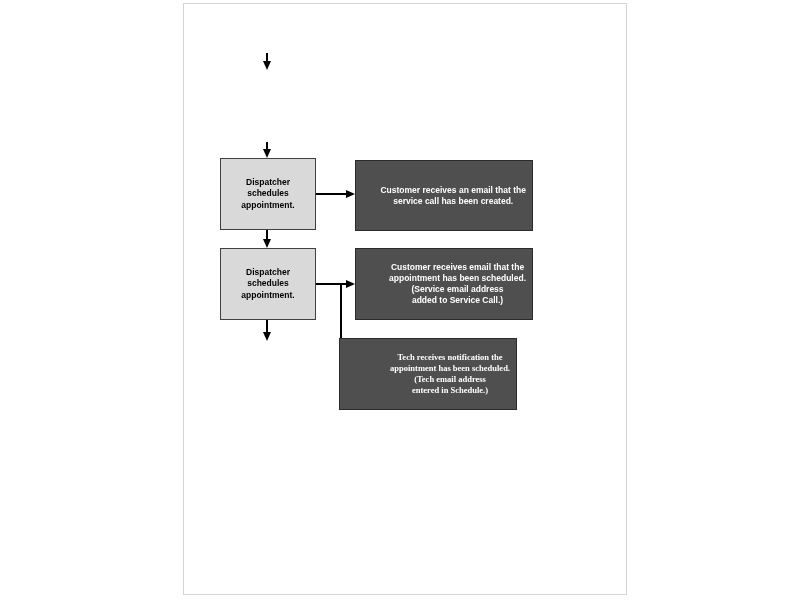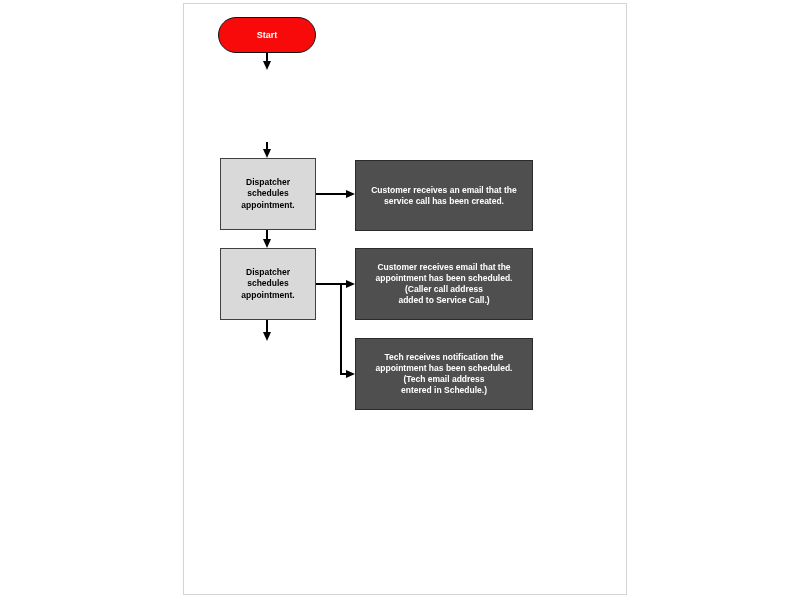--- a/index.html
+++ b/index.html
@@ -18,40 +18,37 @@
   .terminator { width: 98px; height: 36px; background: #f90a0a;
                 border: 1.4px solid #141414; border-radius: 18px;
                 color: #ffffff; font-size: 9px; line-height: 11px; }
 
   .process { width: 96px; height: 72px; background: #d9d9d9;
              border: 1.5px solid #404040; color: #000000;
              font-size: 8.5px; line-height: 11.5px; padding: 0 4px; }
 
   .info { width: 178px; height: 72px; background: #4f4f4f;
           border: 1.3px solid #2b2b2b; color: #ffffff;
-          font-size: 8.5px; line-height: 11px; padding: 0 6px; }
+          font-size: 8.5px; line-height: 11px; padding: 0 6px; justify-content: flex-end; }
 
   .line { position: absolute; background: #000000; }
   .head-down { position: absolute; width: 0; height: 0;
                border-left: 4.5px solid transparent; border-right: 4.5px solid transparent;
                border-top: 9px solid #000000; }
   .head-right { position: absolute; width: 0; height: 0;
                 border-top: 4.5px solid transparent; border-bottom: 4.5px solid transparent;
                 border-left: 9px solid #000000; }
 </style>
 </head>
 <body>
 
 <div class="scene">
 
   <div class="page"></div>
 
-  <div class="shape terminator" style="left:218px; top:17px;">
-    <span>Start</span>
-  </div>
 
   <div class="line" style="left:266.3px; top:53px; width:1.4px; height:10px;"></div>
   <div class="head-down" style="left:262.5px; top:61px;"></div>
 
 
   <div class="line" style="left:266.3px; top:142px; width:1.4px; height:9px;"></div>
   <div class="head-down" style="left:262.5px; top:149px;"></div>
 
   <div class="shape process" style="left:220px; top:158px;">
     <span>Dispatcher
@@ -78,25 +75,25 @@
 
   <div class="line" style="left:316px; top:283.2px; width:31px; height:1.5px;"></div>
   <div class="head-right" style="left:346px; top:279.5px;"></div>
   <div class="line" style="left:340.3px; top:283.2px; width:1.5px; height:91px;"></div>
   <div class="line" style="left:340.3px; top:373.2px; width:7px; height:1.5px;"></div>
   <div class="head-right" style="left:346px; top:369.5px;"></div>
 
   <div class="shape info" style="left:355px; top:248px;">
     <span>Customer receives email that the
 appointment has been scheduled.
-(Caller call address
+(Service email address
 added to Service Call.)</span>
   </div>
 
-  <div class="shape info" style="left:355px; top:338px;">
+  <div class="shape info" style="left:339px; top:338px;font-family:Liberation Serif, serif;">
     <span>Tech receives notification the
 appointment has been scheduled.
 (Tech email address
 entered in Schedule.)</span>
   </div>
 
   <div class="line" style="left:266.3px; top:320px; width:1.4px; height:13px;"></div>
   <div class="head-down" style="left:262.5px; top:332px;"></div>
 
 

